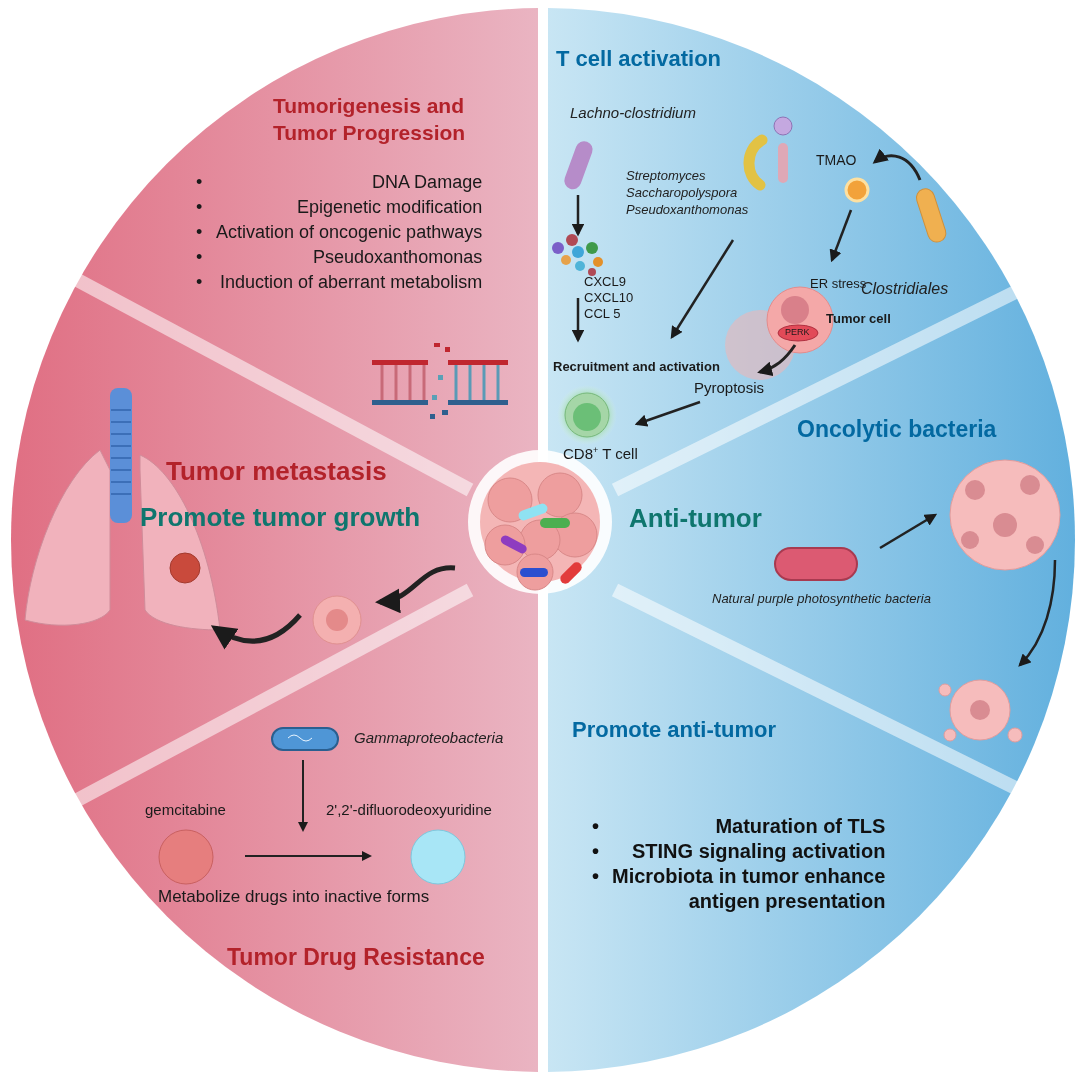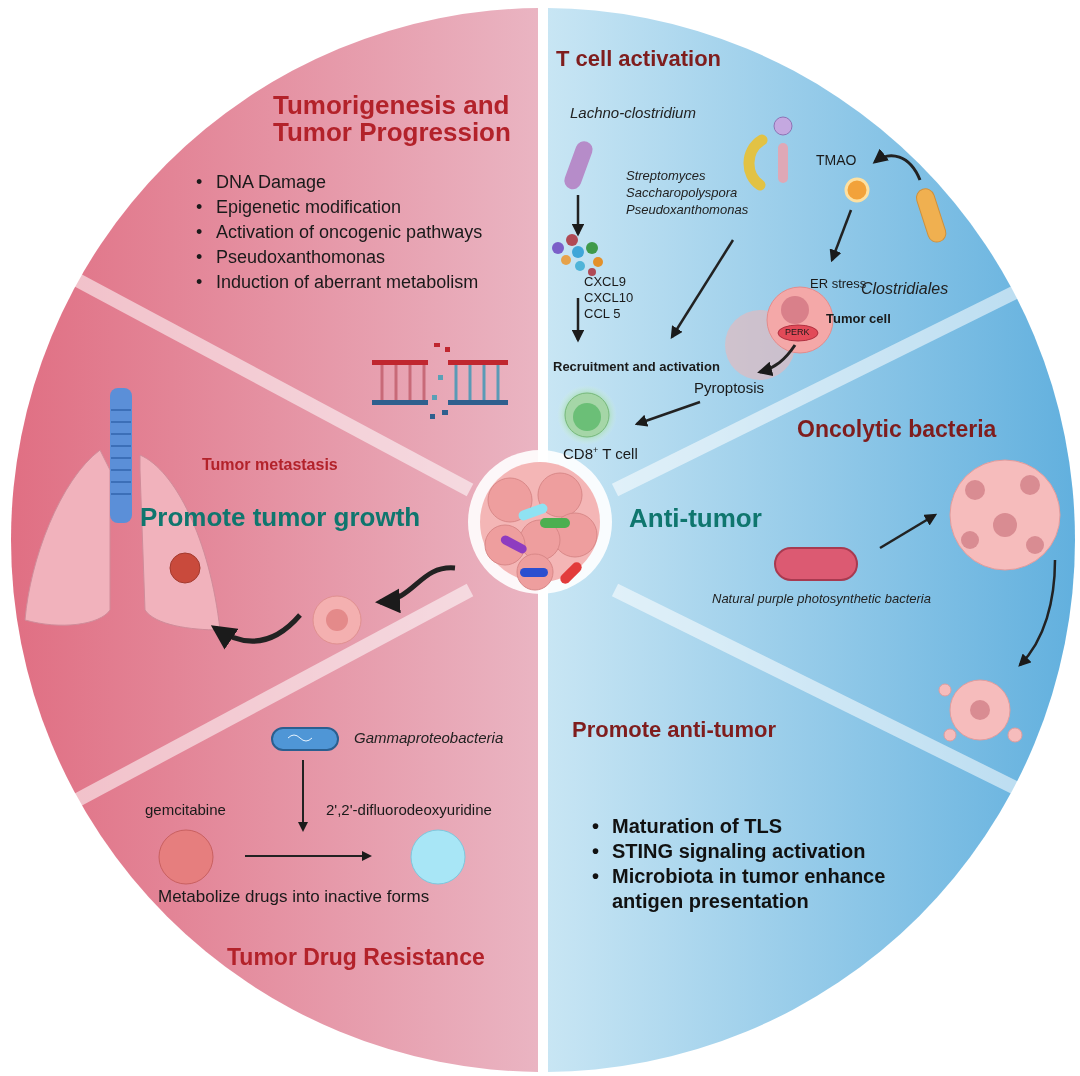--- a/index.html
+++ b/index.html
@@ -1,23 +1,23 @@
 <!DOCTYPE html>
 <html><head>
 <meta charset="utf-8">
 <style>
   html, body { margin:0; padding:0; background:#ffffff; }
   body { width:1080px; height:1076px; position:relative; overflow:hidden; font-family:"Liberation Sans", sans-serif; }
   #stage { position:absolute; left:0; top:0; width:1080px; height:1076px; }
   .txt { position:absolute; white-space:nowrap; color:#1a1a1a; }
   .sec-red { color:#b3222a; font-weight:bold; }
-  .sec-blue { color:#7f1d1d; font-weight:bold; }
+  .sec-blue { color:#0369a1; font-weight:bold; }
   .big { font-weight:bold; color:#0f766e; }
   .ital { font-style:italic; color:#222; }
-  ul.bul { position:absolute; margin:0; padding:0 0 0 20px; list-style:none; }
+  ul.bul { position:absolute; margin:0; padding:0 0 0 20px; list-style:none;text-align:right; }
   ul.bul li { position:relative; line-height:25px; }
   ul.bul li::before { content:"\2022"; position:absolute; left:-20px; }
 </style>
 </head>
 <body>
 
 <div id="stage">
   <svg width="1080" height="1076" viewBox="0 0 1080 1076" style="position:absolute;left:0;top:0">
     <defs>
       <linearGradient id="gL" x1="0" y1="0" x2="1" y2="0">
@@ -183,33 +183,33 @@
     <path d="M1055 560 C1055 600 1045 640 1020 665" stroke="#222" stroke-width="2.5" fill="none" marker-end="url(#ah)"></path>
     <g>
       <circle cx="980" cy="710" r="30" fill="#f6bcbc" stroke="#e39c9c"></circle>
       <circle cx="980" cy="710" r="10" fill="#d98c92"></circle>
       <circle cx="945" cy="690" r="6" fill="#f6bcbc" stroke="#e39c9c"></circle>
       <circle cx="1015" cy="735" r="7" fill="#f6bcbc" stroke="#e39c9c"></circle>
       <circle cx="950" cy="735" r="6" fill="#f6bcbc" stroke="#e39c9c"></circle>
     </g>
   </svg>
 
-  <div class="txt sec-red" style="left:273px;top:92px;font-size:26px;line-height:27px;text-align:left;">
+  <div class="txt sec-red" style="left:273px;top:92px;font-size:21px;line-height:27px;text-align:left;">
     <div data-bind="tumorigenesis.title_line1">Tumorigenesis and</div>
     <div data-bind="tumorigenesis.title_line2">Tumor Progression</div>
   </div>
   <ul class="bul" style="left:196px;top:170px;font-size:18px;color:#1a1a1a;">
     <li data-bind="tumorigenesis.items.0">DNA Damage</li>
     <li data-bind="tumorigenesis.items.1">Epigenetic modification</li>
     <li data-bind="tumorigenesis.items.2">Activation of oncogenic pathways</li>
     <li data-bind="tumorigenesis.items.3">Pseudoxanthomonas</li>
     <li data-bind="tumorigenesis.items.4">Induction of aberrant metabolism</li>
   </ul>
 
-  <div class="txt sec-red" style="left:166px;top:456px;font-size:16px;margin-left:36px;" data-bind="metastasis.title">Tumor metastasis</div>
+  <div class="txt sec-red" style="left:166px;top:456px;font-size:26px;" data-bind="metastasis.title">Tumor metastasis</div>
   <div class="txt big" style="left:140px;top:502px;font-size:26px;" data-bind="center.left_label">Promote tumor growth</div>
 
   <div class="txt ital" style="left:354px;top:729px;font-size:15px;" data-bind="drug_resistance.bacterium">Gammaproteobacteria</div>
   <div class="txt" style="left:145px;top:801px;font-size:15px;" data-bind="drug_resistance.drug_in">gemcitabine</div>
   <div class="txt" style="left:326px;top:801px;font-size:15px;" data-bind="drug_resistance.drug_out">2',2'-difluorodeoxyuridine</div>
   <div class="txt" style="left:158px;top:887px;font-size:17px;" data-bind="drug_resistance.caption">Metabolize drugs into inactive forms</div>
   <div class="txt sec-red" style="left:227px;top:944px;font-size:23px;" data-bind="drug_resistance.title">Tumor Drug Resistance</div>
 
   <div class="txt sec-blue" style="left:556px;top:46px;font-size:22px;" data-bind="t_cell_activation.title">T cell activation</div>
   <div class="txt ital" style="left:570px;top:104px;font-size:15px;" data-bind="t_cell_activation.bacterium1">Lachno-clostridium</div>

